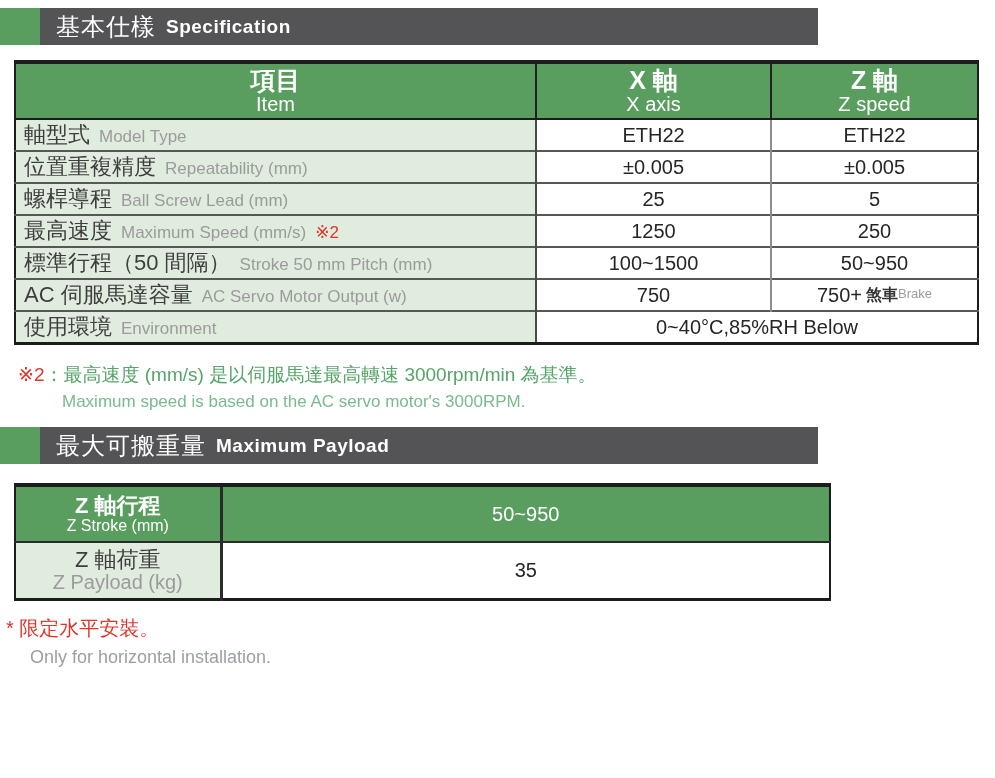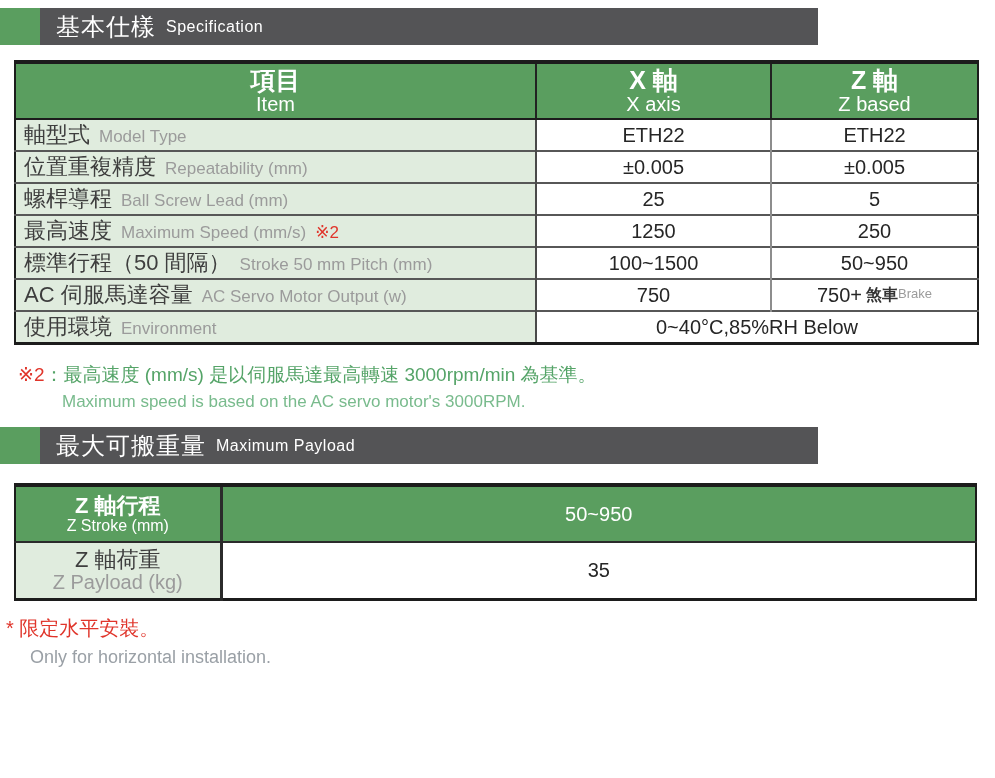--- a/index.html
+++ b/index.html
@@ -11,21 +11,21 @@
   }
 
   
   .title-bar { display: flex; height: 37px; width: 818px; }
   .title-bar .green-block { width: 40px; background: #5a9e5f; }
   .title-bar .dark-bar {
     flex: 1; background: #545456; color: #ffffff;
     display: flex; align-items: center; padding-left: 16px; gap: 10px;
   }
   .title-bar .t-zh { font-size: 24px; letter-spacing: 1px; }
-  .title-bar .t-en { font-size: 16px; font-weight: normal; letter-spacing: .5px; }
+  .title-bar .t-en { font-size: 19px; font-weight: bold; letter-spacing: .5px; }
 
   
   table { border-collapse: collapse; table-layout: fixed; }
   .spec-table {
     margin: 15px 0 16px 14px; width: 963px;
     border: 2px solid #1c1c1c; border-top-width: 4px; border-bottom-width: 3px;
   }
   .spec-table col.c-item { width: 521px; }
   .spec-table col.c-x    { width: 235px; }
   .spec-table col.c-z    { width: 207px; }
@@ -63,21 +63,21 @@
   .brake-en { font-size: 13px; color: #9b9b9b; }
 
   
   .footnote-1 { margin: 17px 0 0 18px; }
   .footnote-1 .fn-line1 { font-size: 19px; color: #55a468; }
   .footnote-1 .fn-marker { color: #e0352b; }
   .footnote-1 .fn-line2 { margin: 4px 0 0 44px; font-size: 17px; color: #79bb8d; }
 
   
   .payload-table {
-    margin: 19px 0 0 14px; width: 963px;
+    margin: 19px 0 0 14px; width: 817px;
     border: 2px solid #1c1c1c; border-top-width: 4px; border-bottom-width: 3px;
   }
   .payload-table col.p-item { width: 206px; }
   .payload-table tr { height: 57px; }
   .payload-table tr + tr td { border-top: 2px solid #2b2b2b; }
   .payload-table td { vertical-align: middle; }
 
   td.p-head {
     background: #5a9e5f; color: #ffffff; text-align: center;
     border-right: 3px solid #2b2b2b;
@@ -121,21 +121,21 @@
       <th>
         <span class="hdr-zh">項目</span>
         <span class="hdr-en">Item</span>
       </th>
       <th>
         <span class="hdr-zh">X 軸</span>
         <span class="hdr-en">X axis</span>
       </th>
       <th>
         <span class="hdr-zh">Z 軸</span>
-        <span class="hdr-en">Z based</span>
+        <span class="hdr-en">Z speed</span>
       </th>
     </tr>
   </thead>
   <tbody>
     <tr>
       <td class="item-cell">
         <span class="item-inner">
           <span class="item-zh">軸型式</span>
           <span class="item-en">Model Type</span>
         </span>

